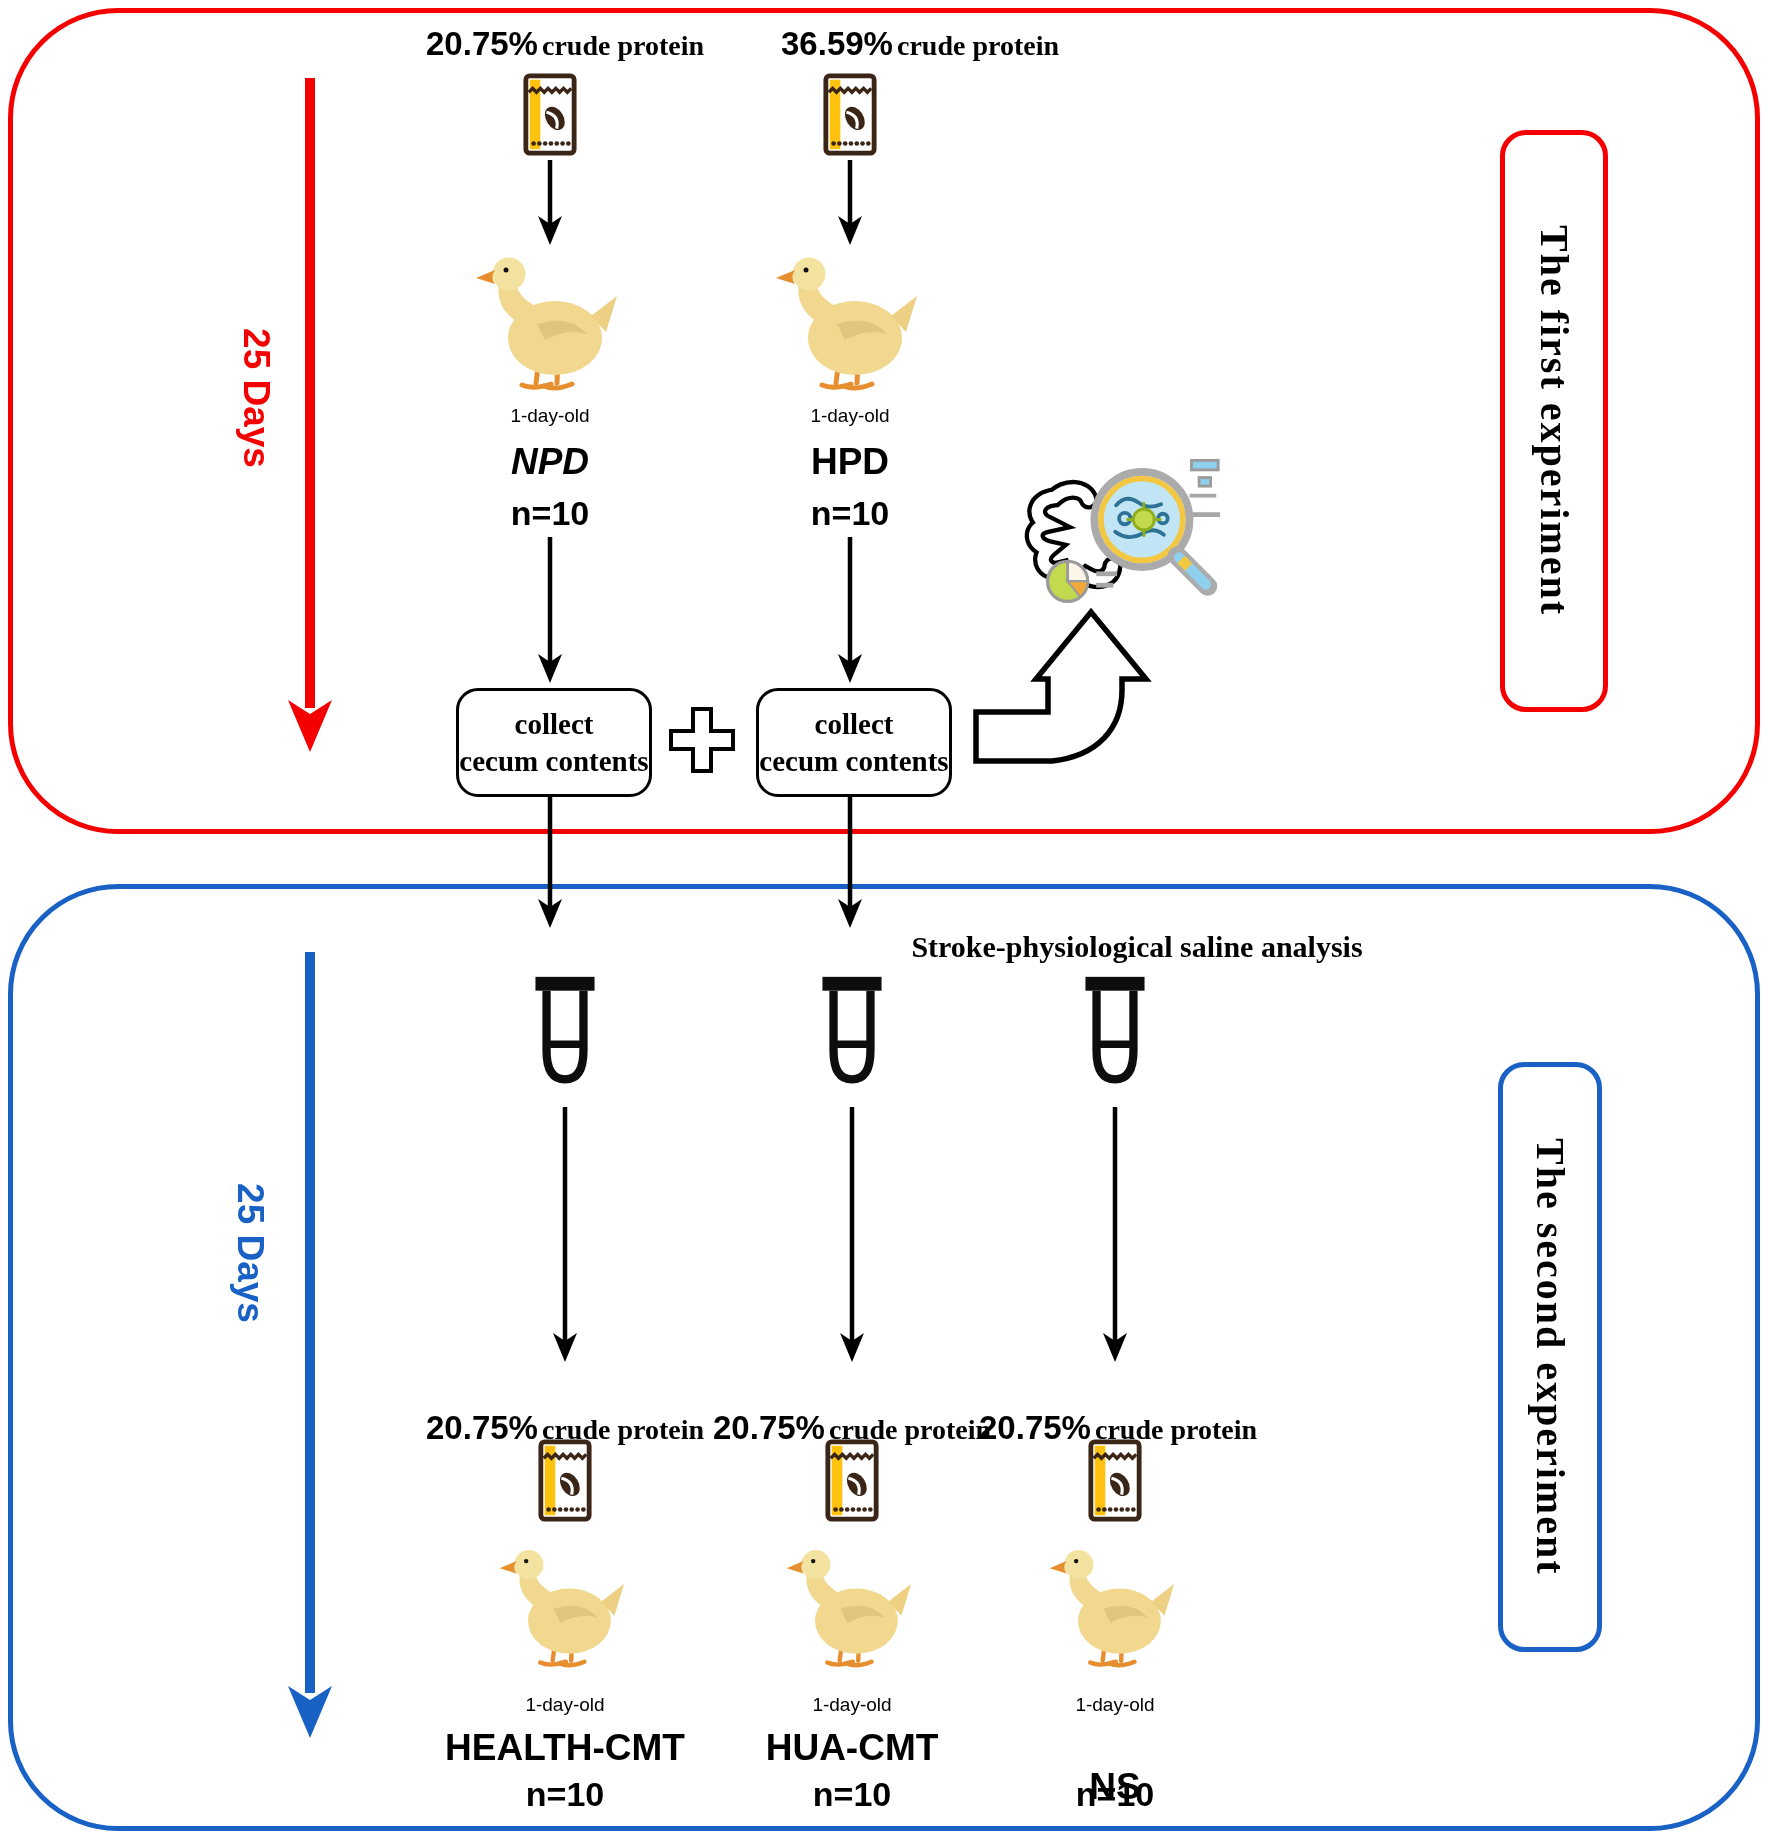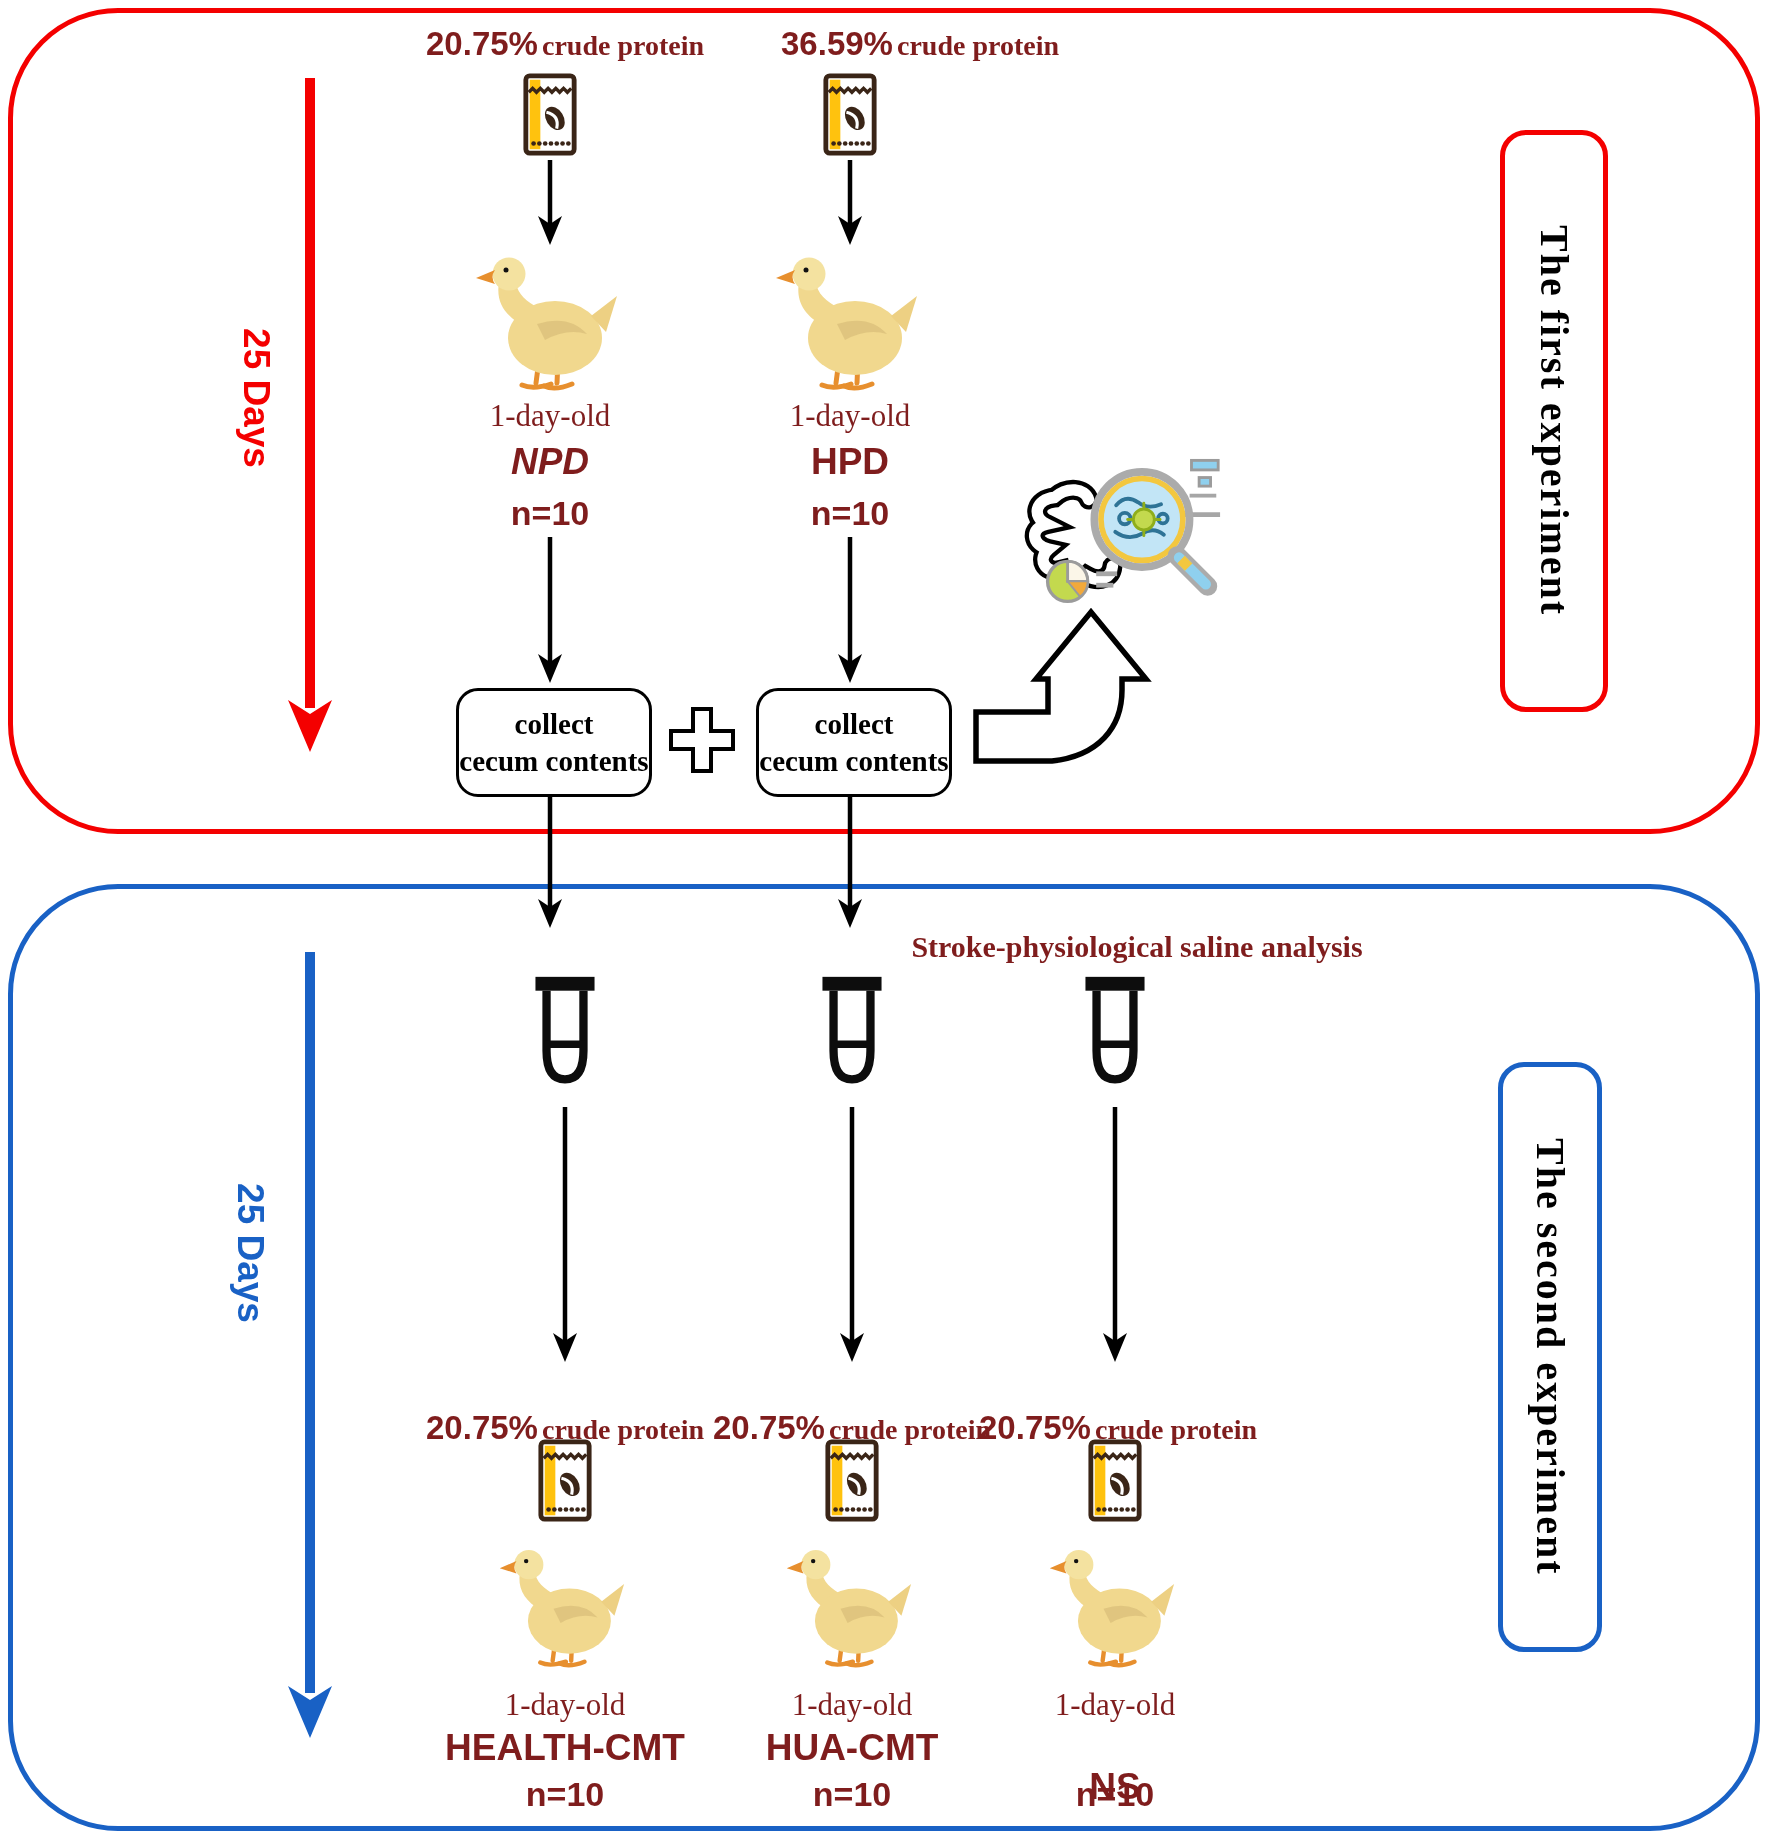--- a/index.html
+++ b/index.html
@@ -10,26 +10,26 @@
   .panel.blue{border:5px solid #1961C5;}
   .vlabel-box{position:absolute;box-sizing:border-box;border-radius:26px;display:flex;align-items:center;justify-content:center;background:#fff0;}
   .vlabel-box.red{border:5px solid #F40000;}
   .vlabel-box.blue{border:5px solid #1961C5;}
   .vtext{writing-mode:vertical-rl;font-weight:bold;font-size:40px;color:#000;letter-spacing:2px;white-space:nowrap;
          font-family:"Liberation Serif","DejaVu Serif",serif;}
   .vdur{position:absolute;writing-mode:vertical-rl;font-family:"Liberation Sans","DejaVu Sans",sans-serif;
         font-weight:bold;font-size:37px;white-space:nowrap;transform:translate(-50%,-50%);}
   .vdur.red{color:#F40000;}
   .vdur.blue{color:#1961C5;}
-  .ctext{position:absolute;transform:translate(-50%,-50%);white-space:nowrap;text-align:center;color:#7f1d1d;}
+  .ctext{position:absolute;transform:translate(-50%,-50%);white-space:nowrap;text-align:center;color:#000000;}
   .pct-label .pct{font-family:"Liberation Sans","DejaVu Sans",sans-serif;font-weight:bold;font-size:33px;}
   .pct-label .rest{font-family:"Liberation Serif","DejaVu Serif",serif;font-weight:bold;font-size:28px;}
   .serifb30{font-family:"Liberation Serif","DejaVu Serif",serif;font-weight:bold;font-size:30px;}
   .serifb31{font-family:"Liberation Serif","DejaVu Serif",serif;font-weight:bold;font-size:31px;}
-  .sans27{font-family:Liberation Serif, serif;font-size:31px;font-weight:normal;text-align:right;}
+  .sans27{font-family:Liberation Sans, sans-serif;font-size:19px;font-weight:normal;text-align:right;}
   .sansb37{font-family:"Liberation Sans","DejaVu Sans",sans-serif;font-weight:bold;font-size:37px;}
   .sansb34{font-family:"Liberation Sans","DejaVu Sans",sans-serif;font-weight:bold;font-size:34px;}
   .collect-box{position:absolute;width:190px;height:103px;border:3.5px solid #000;border-radius:22px;
                display:flex;flex-direction:column;align-items:center;justify-content:center;
                font-weight:bold;font-size:29px;line-height:1.25;background:#fff;text-align:center;}
   .two-line{line-height:1.28;}
   svg{display:block;}
   .overlay{position:absolute;left:0;top:0;z-index:5;pointer-events:none;}
   .cmp{position:absolute;z-index:4;}
   .txt{z-index:6;}

